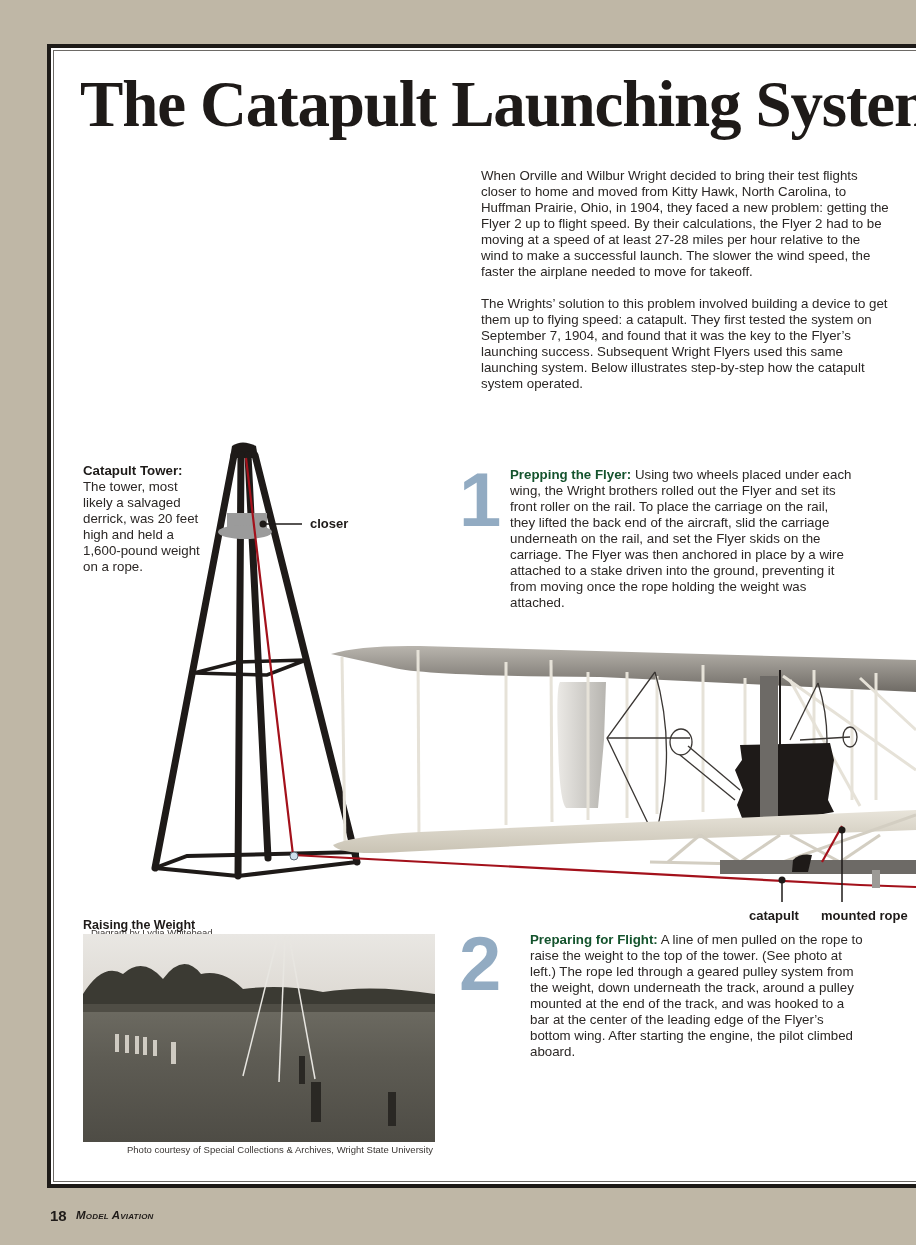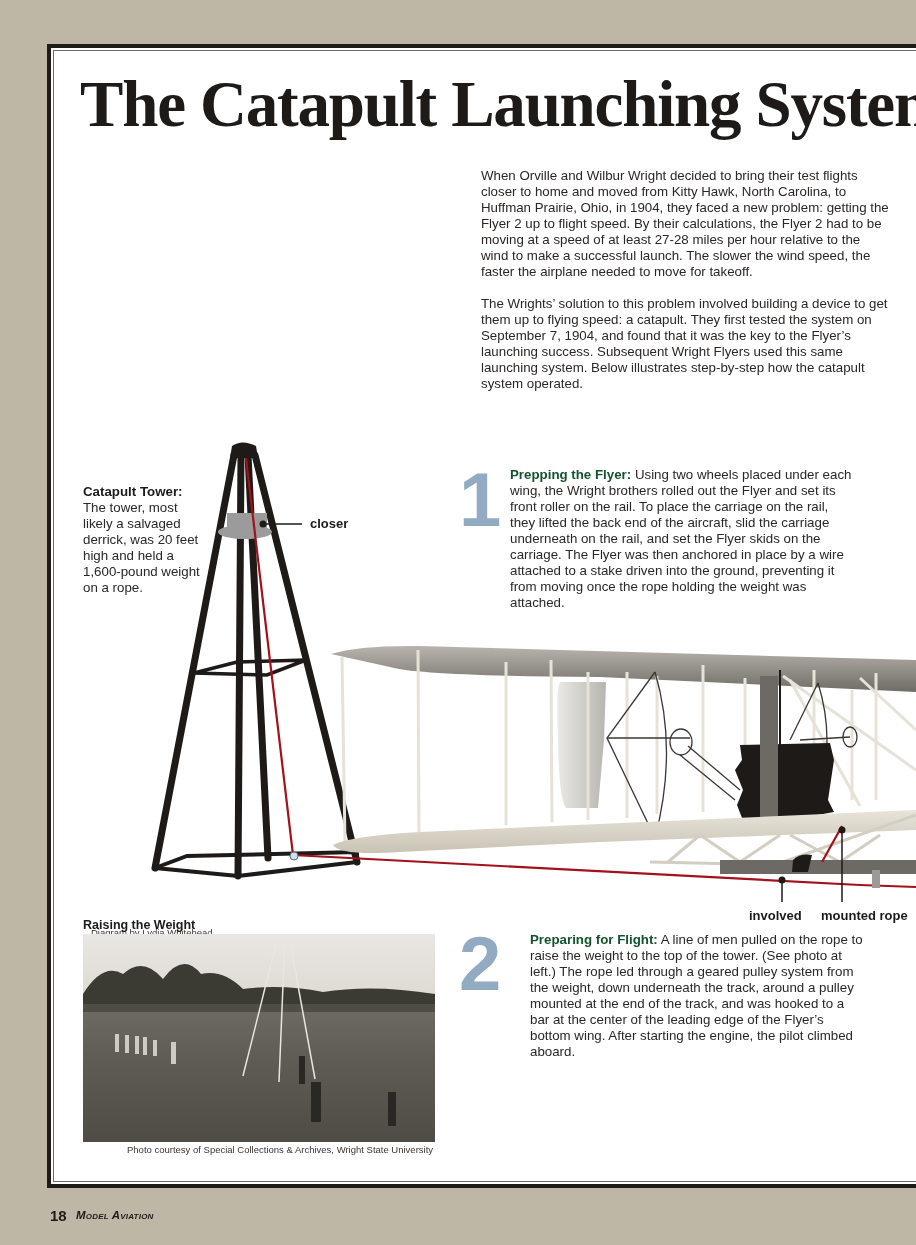--- a/index.html
+++ b/index.html
@@ -32,21 +32,21 @@
   .intro { left: 466px; top: 153px; width: 410px; }
   .intro p { margin: 0 0 16px 0; }
   .step-num {
     position: absolute; font-family: "Liberation Sans", sans-serif; font-weight: bold;
     font-size: 76px; line-height: 76px; color: #92abc2; letter-spacing: -2px;
   }
   .step-text { position: absolute; font-size: 13.3px; line-height: 16px; color: #2b2725; }
   .step-text b { color: #14532d; }
   .caption-small { position: absolute; font-size: 9.5px; color: #3a3633; }
   .callout-label { position: absolute; font-size: 13px; font-weight: bold; color: #1e1a18; }
-  .tower-caption { position: absolute; left: 83px; top: 484px; width: 120px; font-size: 13.3px; line-height: 16px; color: #2b2725; }
+  .tower-caption { position: absolute; left: 83px; top: 463px; width: 120px; font-size: 13.3px; line-height: 16px; color: #2b2725; }
   .tower-caption b { color: #1d1a18; }
   .photo-heading { position: absolute; left: 83px; top: 918px; font-size: 12.5px; font-weight: bold; color: #1e1a18; }
   .photo {
     position: absolute; left: 83px; top: 934px; width: 352px; height: 208px; overflow: hidden;
     background: linear-gradient(#e9e7e3 0%, #dedad4 30%, #6c6a61 36%, #5e5c54 60%, #4e4c45 100%);
   }
   .footer-page { position: absolute; left: 50px; top: 1207px; font-size: 15px; font-weight: bold; color: #1e1a18; }
   .footer-mag { position: absolute; left: 76px; top: 1209px; font-size: 11.5px; font-weight: bold; font-style: italic; color: #1e1a18; letter-spacing: 0.2px; font-variant: small-caps; }
   svg { position: absolute; left: 0; top: 0; }
 </style>
@@ -158,21 +158,21 @@
     <line x1="822" y1="862" x2="842" y2="826" stroke="#a3111b" stroke-width="2.2"></line>
   </g>
 
   <circle cx="782" cy="880" r="3.5" fill="#1e1a18"></circle>
   <line x1="782" y1="880" x2="782" y2="902" stroke="#1e1a18" stroke-width="1.5"></line>
   <circle cx="842" cy="830" r="3.5" fill="#1e1a18"></circle>
   <line x1="842" y1="830" x2="842" y2="902" stroke="#1e1a18" stroke-width="1.5"></line>
 </svg>
 
 <div class="callout-label" style="left:310px; top:516px;">closer</div>
-<div class="callout-label" style="left:749px; top:908px;">involved</div>
+<div class="callout-label" style="left:749px; top:908px;">catapult</div>
 <div class="callout-label" style="left:821px; top:908px;">mounted rope</div>
 
 <div class="tower-caption">
   <b>Catapult Tower:</b><br>
   <span>The tower, most likely a salvaged derrick, was 20 feet high and held a 1,600-pound weight on a rope.</span>
 </div>
 
 <div class="caption-small" style="left:83px; top:927px;padding-left:8px;">Diagram by Lydia Whitehead</div>
 
 <div class="step-num" style="left:459px; top:462px;">1</div>

